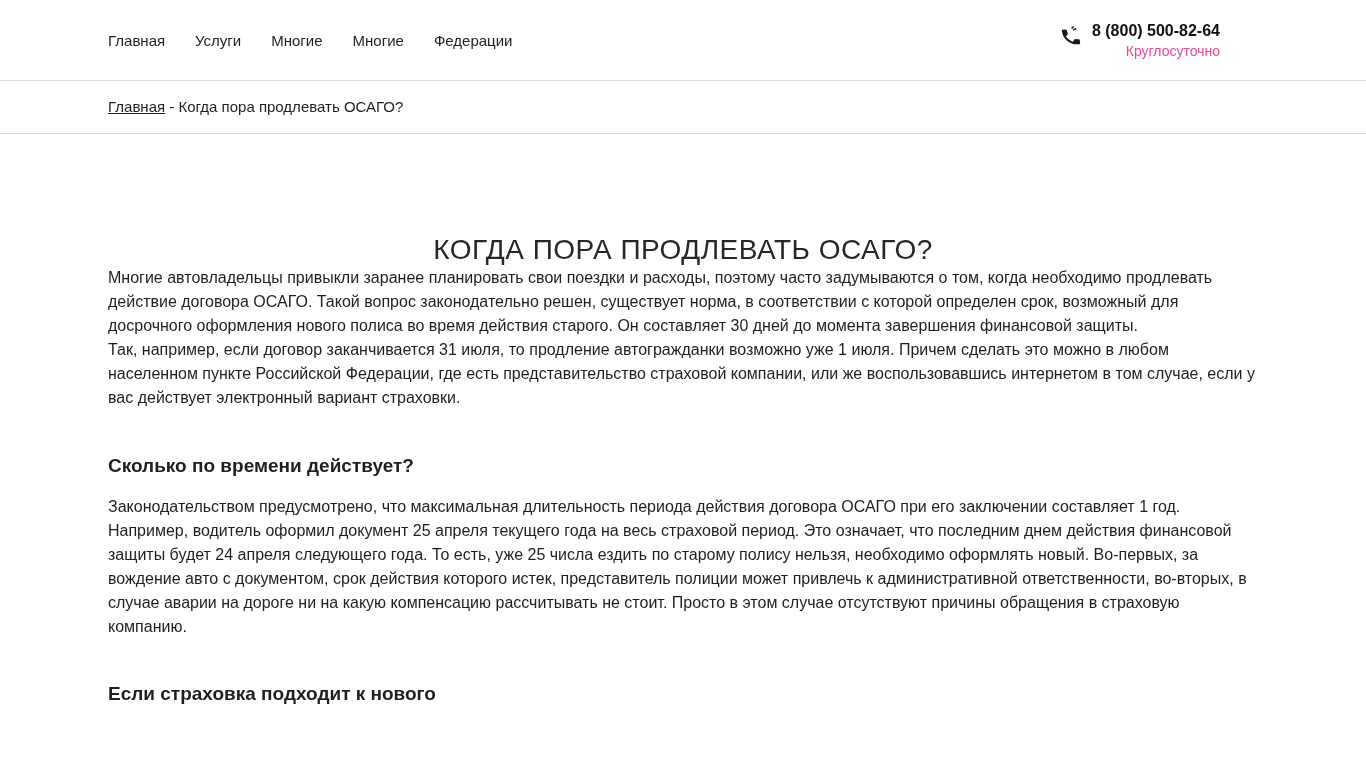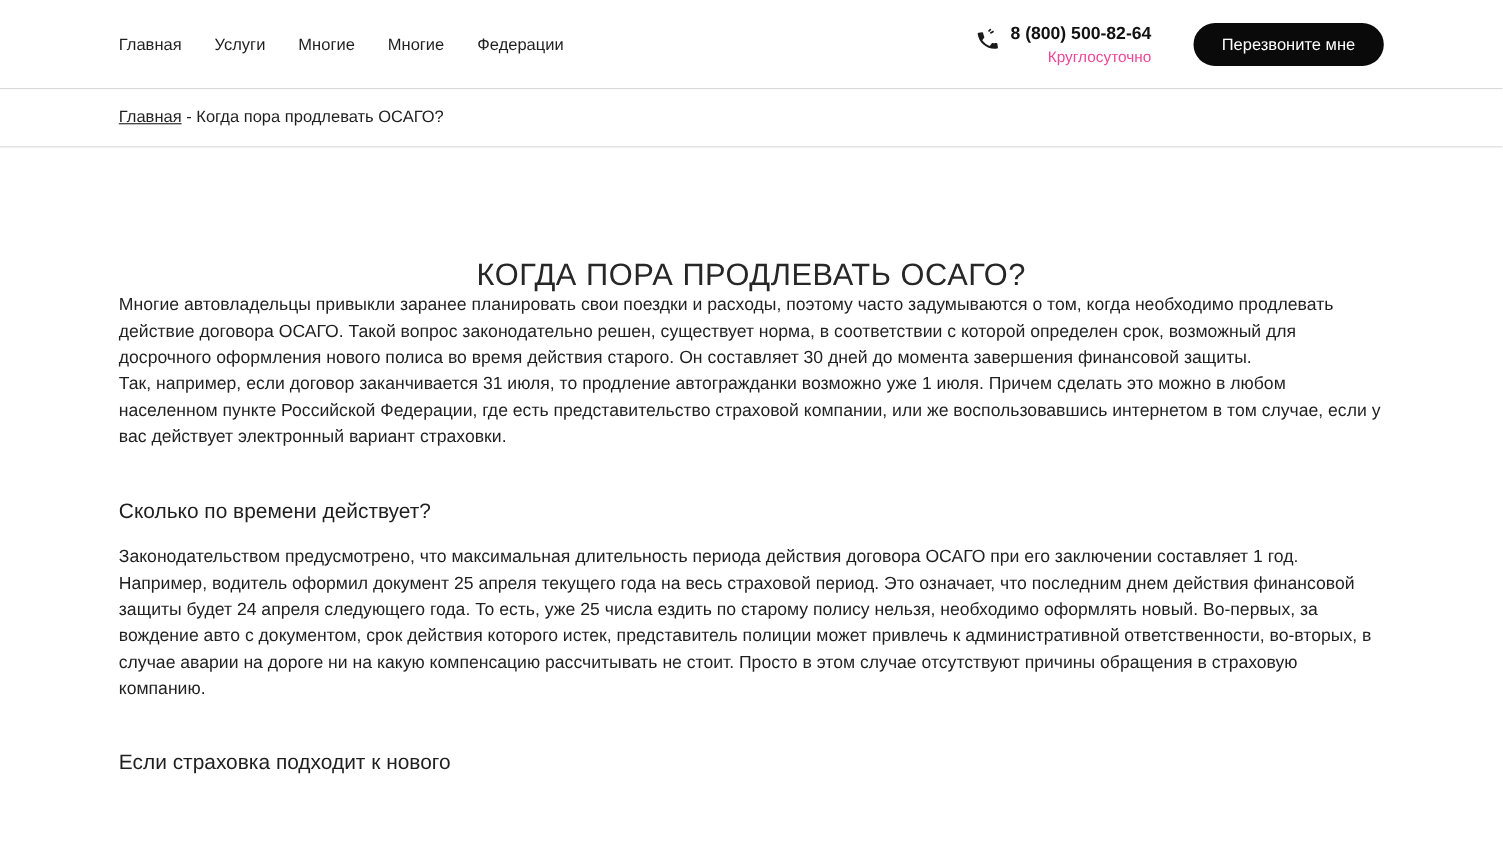--- a/index.html
+++ b/index.html
@@ -70,21 +70,21 @@
   .article-title {
     text-align: center;
     font-size: 28px;
     font-weight: 400;
     color: #272727;
     letter-spacing: 0.5px;
   }
   .article-body { font-size: 16px; line-height: 24px; }
   .article-body p { margin: 0; }
   .section-heading {
-    font-size: 19px; font-weight: 400; color: #1f1f1f;
+    font-size: 19px; font-weight: 700; color: #1f1f1f;
     margin-top: 44px; margin-bottom: 17px;
   }
   .section-heading.last { margin-top: 43px; }
 </style>
 </head>
 <body>
 
 <header class="header">
   <div class="container header-inner">
 
@@ -103,21 +103,20 @@
           <path d="M14 3 L16.5 1" stroke="#1a1a1a" stroke-width="1.6" fill="none"></path>
           <path d="M15.5 5 L19 3.5" stroke="#1a1a1a" stroke-width="1.6" fill="none"></path>
         </svg>
       </span>
       <div class="phone-texts">
         <span class="phone-number">8 (800) 500-82-64</span>
         <span class="phone-subtitle">Круглосуточно</span>
       </div>
     </div>
 
-    <button class="callback-btn">Перезвоните мне</button>
   </div>
 </header>
 
 <div class="breadcrumb-band">
   <div class="container">
     <div class="breadcrumb">
       <a>Главная</a>
       <span>-</span>
       <span>Когда пора продлевать ОСАГО?</span>
     </div>

